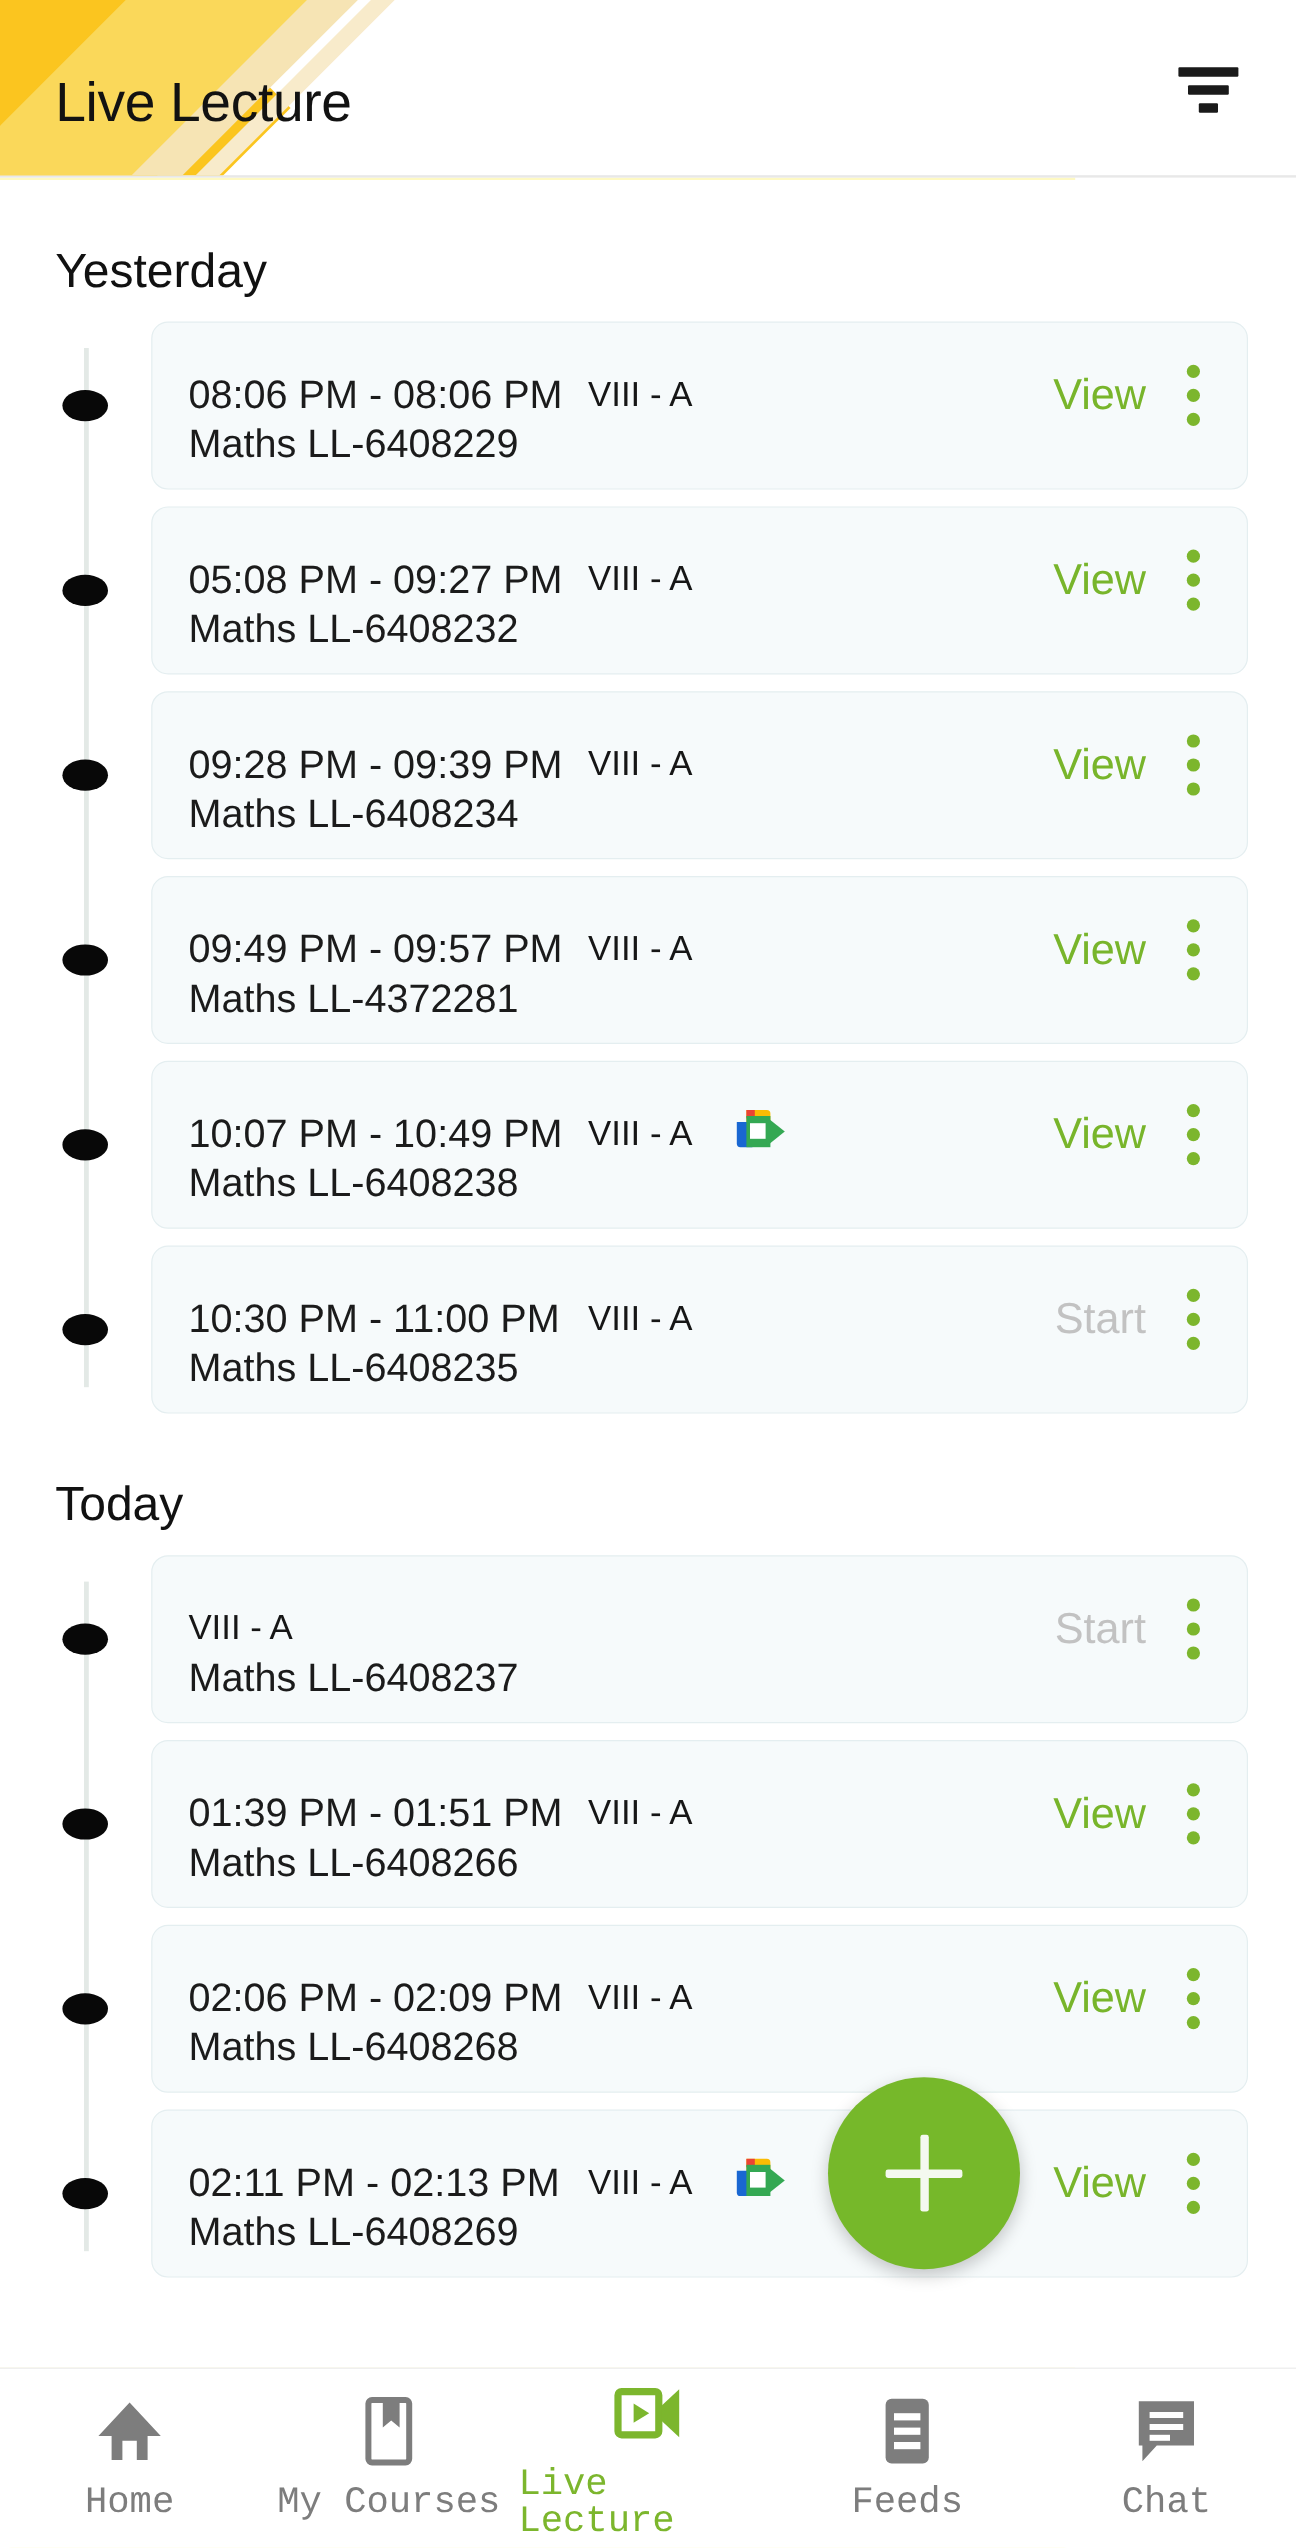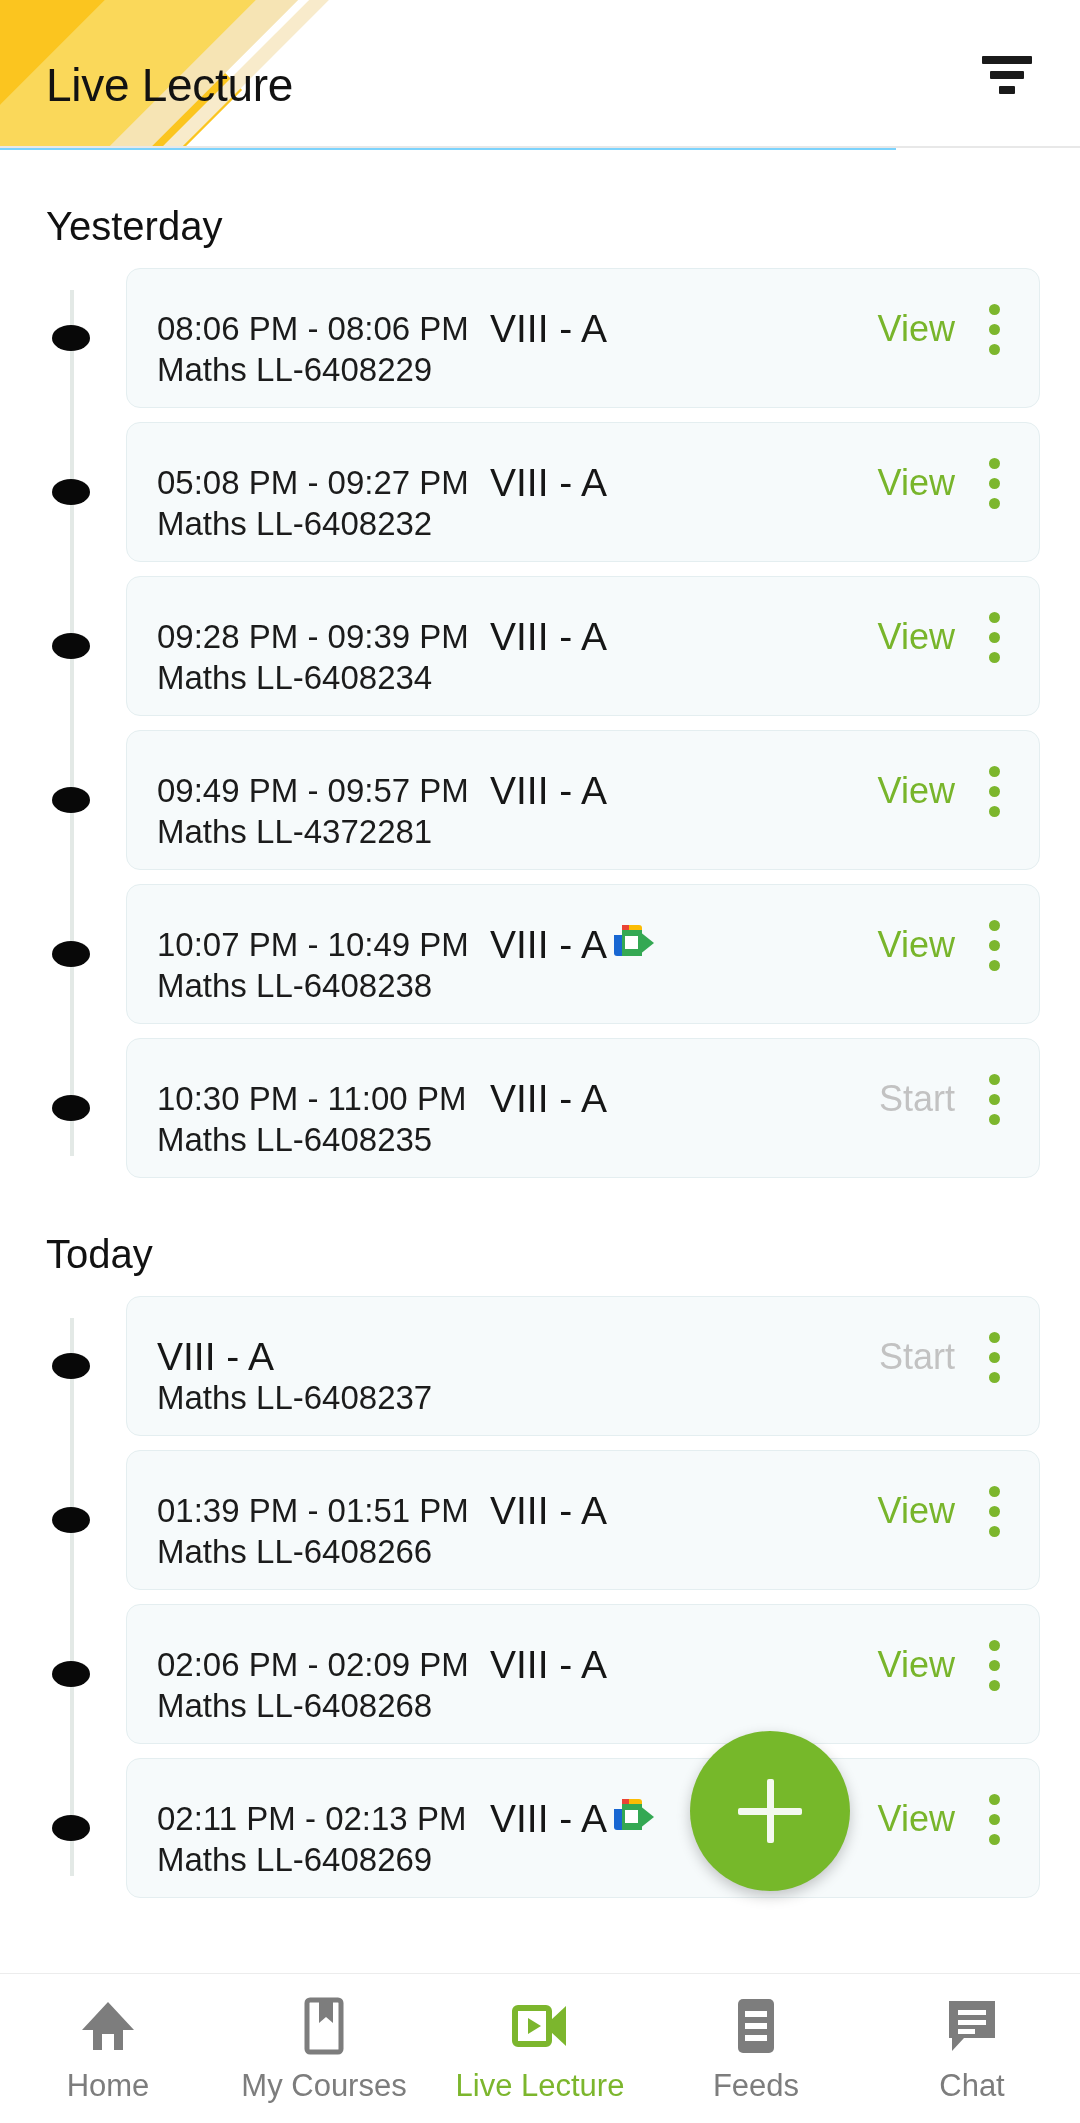--- a/index.html
+++ b/index.html
@@ -1,21 +1,21 @@
 <!DOCTYPE html>
 <html><head>
 <meta charset="utf-8">
 <style>
   * { margin:0; padding:0; box-sizing:border-box; }
   html, body {
     width:1080px; height:2123px;
     font-family:"Liberation Sans", sans-serif;
     background:#ffffff; overflow:hidden;
   }
-  #app { position:relative; width:896px; height:2123px; background:#7dd3fc;border-radius:10px; }
+  #app { position:relative; width:896px; height:2123px; background:#fef9c3;border-radius:10px; }
 
   
   .header {
     position:relative; height:148px; width:1080px;
     background:#fff; overflow:hidden;
     border-bottom:2px solid #e8e8e8;
   }
   .deco { position:absolute; top:0; left:0; width:430px; height:148px; overflow:hidden; pointer-events:none; }
   .deco-tri {
     position:absolute; top:-60px; left:-120px; width:300px; height:300px;
@@ -80,21 +80,21 @@
   }
   .card-row1 {
     position:absolute; left:30px; top:30px; right:20px;
     display:flex; align-items:center;
   }
   .card-time {
     font-size:33px; color:#1b1b1b; white-space:nowrap;
     width:333px; flex:0 0 333px;
   }
   .card-class {
-    font-size:39px; color:#161616; font-weight:400;
+    font-size:29px; color:#161616; font-weight:400;
     white-space:nowrap; width:118px; flex:0 0 118px;
   }
   .meet-ico { width:46px; height:40px; position:relative; flex:0 0 46px; }
   .meet-ico .p { position:absolute; }
   .meet-ico .yellow { left:14px; top:0; width:20px; height:14px; background:#fbbc04; border-top-right-radius:3px;}
   .meet-ico .red    { left:14px; top:0; width:7px; height:7px; background:#ea4335; }
   .meet-ico .blue   { left:6px; top:10px; width:13px; height:21px; background:#1967d2; border-bottom-left-radius:3px;}
   .meet-ico .green  { left:14px; top:5px; width:20px; height:26px; background:#34a853; }
   .meet-ico .wedge  {
     left:31px; top:6px; width:0; height:0; border-style:solid;
@@ -135,21 +135,21 @@
   
   .bottomnav {
     position:absolute; left:0; bottom:0; width:1080px; height:150px;
     background:#fff; border-top:1px solid #ececec;
     display:flex; align-items:center; z-index:50;
   }
   .nav-item {
     flex:1 1 0; height:150px; display:flex; flex-direction:column;
     align-items:center; justify-content:center; gap:14px; cursor:pointer;
   }
-  .nav-label { font-size:31px; color:#7d7d7d; line-height:1; }
+  .nav-label { font-size:31px; color:#7d7d7d; line-height:1;font-family:Liberation Mono, monospace; }
   .nav-item.active .nav-label { color:#7cb62d; }
   .nav-ico { width:60px; height:60px; position:relative; }
   .nav-ico svg { display:block; width:60px; height:60px; }
 </style>
 </head>
 <body>
 
 <div id="app">
 
   <div class="header">

